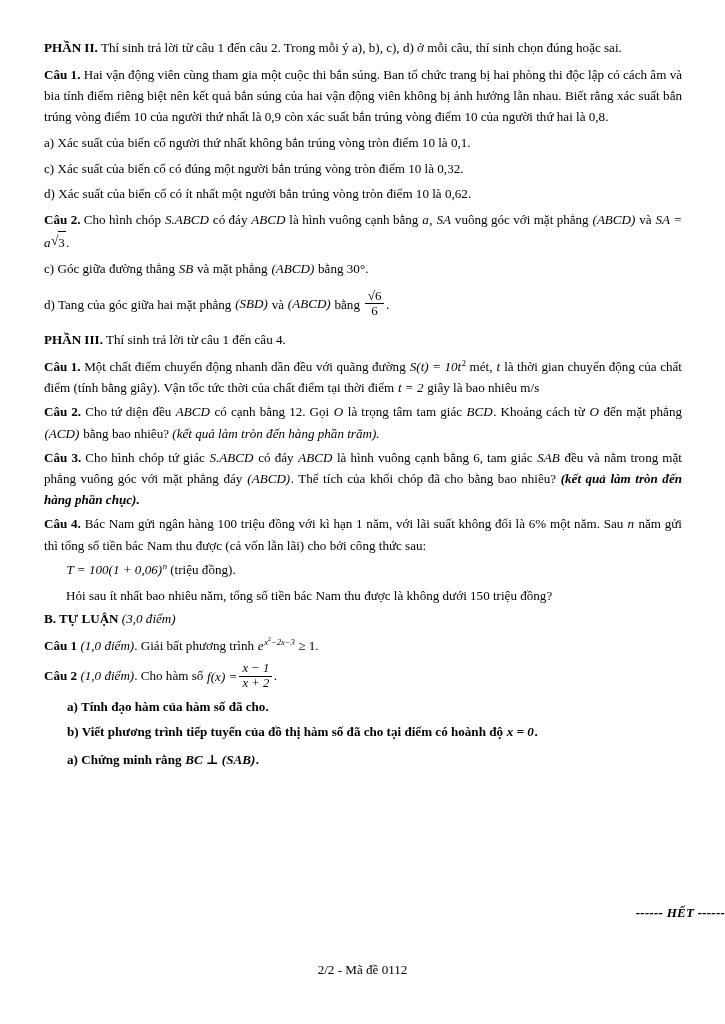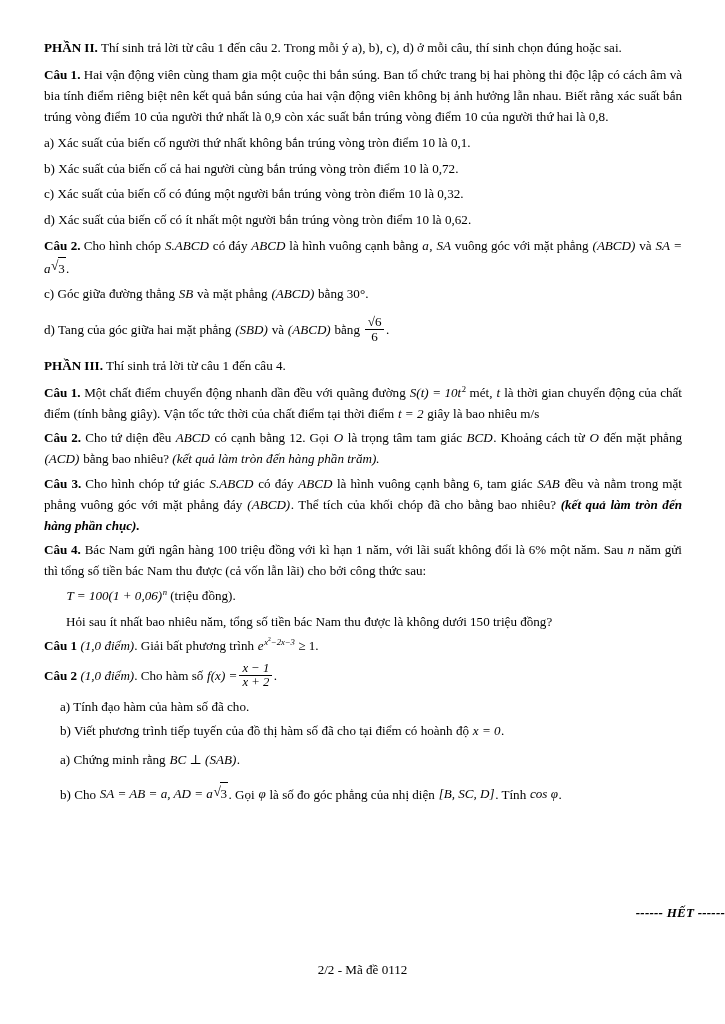--- a/index.html
+++ b/index.html
@@ -52,21 +52,22 @@
     line-height: 0;
     font-style: italic;
   }
   sup.exn {
     font-size: 0.66em;
     vertical-align: super;
     line-height: 0;
     font-style: normal;
   }
   .sub-item {
-    margin-left: 16px;
+    margin-left: 23px;
+    font-weight: bold;
   }
   .indent-first {
     text-indent: 22px;
   }
   
   .sqrt {
     display: inline-block;
     position: relative;
     padding-left: 0.52em;
     padding-top: 0.5px;
@@ -148,25 +149,20 @@
   <p class="para">
     <span class="b">Câu 1.</span><span> Hai vận động viên cùng tham gia một cuộc thi bắn súng. Ban tổ chức trang bị hai phòng thi độc lập có cách âm và bia tính điểm riêng biệt nên kết quả bắn súng của hai vận động viên không bị ảnh hưởng lẫn nhau. Biết rằng xác suất bắn trúng vòng điểm 10 của người thứ nhất là 0,9 còn xác suất bắn trúng vòng điểm 10 của người thứ hai là 0,8.</span>
   </p>
 
   <p class="para nojust">
     <span>a)</span>
     <span>Xác suất của biến cố người thứ nhất không bắn trúng vòng tròn điểm 10 là</span>
     <span class="mn">0,1</span><span>.</span>
   </p>
 
-  <p class="para nojust">
-    <span>b)</span>
-    <span>Xác suất của biến cố cả hai người cùng bắn trúng vòng tròn điểm 10 là</span>
-    <span class="mn">0,72</span><span>.</span>
-  </p>
 
   <p class="para nojust">
     <span>c)</span>
     <span>Xác suất của biến cố có đúng một người bắn trúng vòng tròn điểm 10 là</span>
     <span class="mn">0,32</span><span>.</span>
   </p>
 
   <p class="para nojust">
     <span>d)</span>
     <span>Xác suất của biến cố có ít nhất một người bắn trúng vòng tròn điểm 10 là</span>
@@ -210,20 +206,23 @@
   </p>
 
   <p class="eqline">
     <span class="mi">T = 100(1 + 0,06)</span><sup class="ex">n</sup><span> (triệu đồng).</span>
   </p>
 
   <p class="para indent-first tight">
     <span>Hỏi sau ít nhất bao nhiêu năm, tổng số tiền bác Nam thu được là không dưới 150 triệu đồng?</span>
   </p>
 
+  <p class="sec-head">
+    <span class="b">B. TỰ LUẬN</span><span class="i"> (3,0 điểm)</span>
+  </p>
 
   <p class="para nojust">
     <span class="b">Câu 1</span><span class="i"> (1,0 điểm)</span><span>. Giải bất phương trình </span><span class="mi">e</span><sup class="ex">x<sup class="exn">2</sup>−2x−3</sup><span class="mn"> ≥ 1</span><span>.</span>
   </p>
 
   <p class="para nojust gap-sm">
     <span class="b">Câu 2</span><span class="i"> (1,0 điểm)</span><span>. Cho hàm số </span><span class="mi">f(x) =</span><span class="frac small"><span class="num mi">x − 1</span><span class="den mi">x + 2</span></span><span>.</span>
   </p>
 
   <p class="para nojust sub-item tight">
@@ -235,22 +234,18 @@
     <span>b)</span>
     <span>Viết phương trình tiếp tuyến của đồ thị hàm số đã cho tại điểm có hoành độ </span><span class="mi">x = 0</span><span>.</span>
   </p>
 
 
   <p class="para nojust sub-item gap-sm">
     <span>a)</span>
     <span>Chứng minh rằng </span><span class="mi">BC ⊥ (SAB)</span><span>.</span>
   </p>
 
-  <p class="para nojust sub-item gap-md">
-    <span>b)</span>
-    <span>Cho </span><span class="mi">SA = AB = a, AD = a</span><span class="sqrt"><span class="rad">3</span></span><span>. Gọi </span><span class="mi">φ</span><span> là số đo góc phẳng của nhị diện </span><span class="mi">[B, SC, D]</span><span>. Tính </span><span class="mi">cos φ</span><span>.</span>
-  </p>
 
 </div>
 
 <p class="hetline">------ HẾT ------</p>
 
 <div class="footer">2/2 - Mã đề 0112</div>
 
 </body></html>

